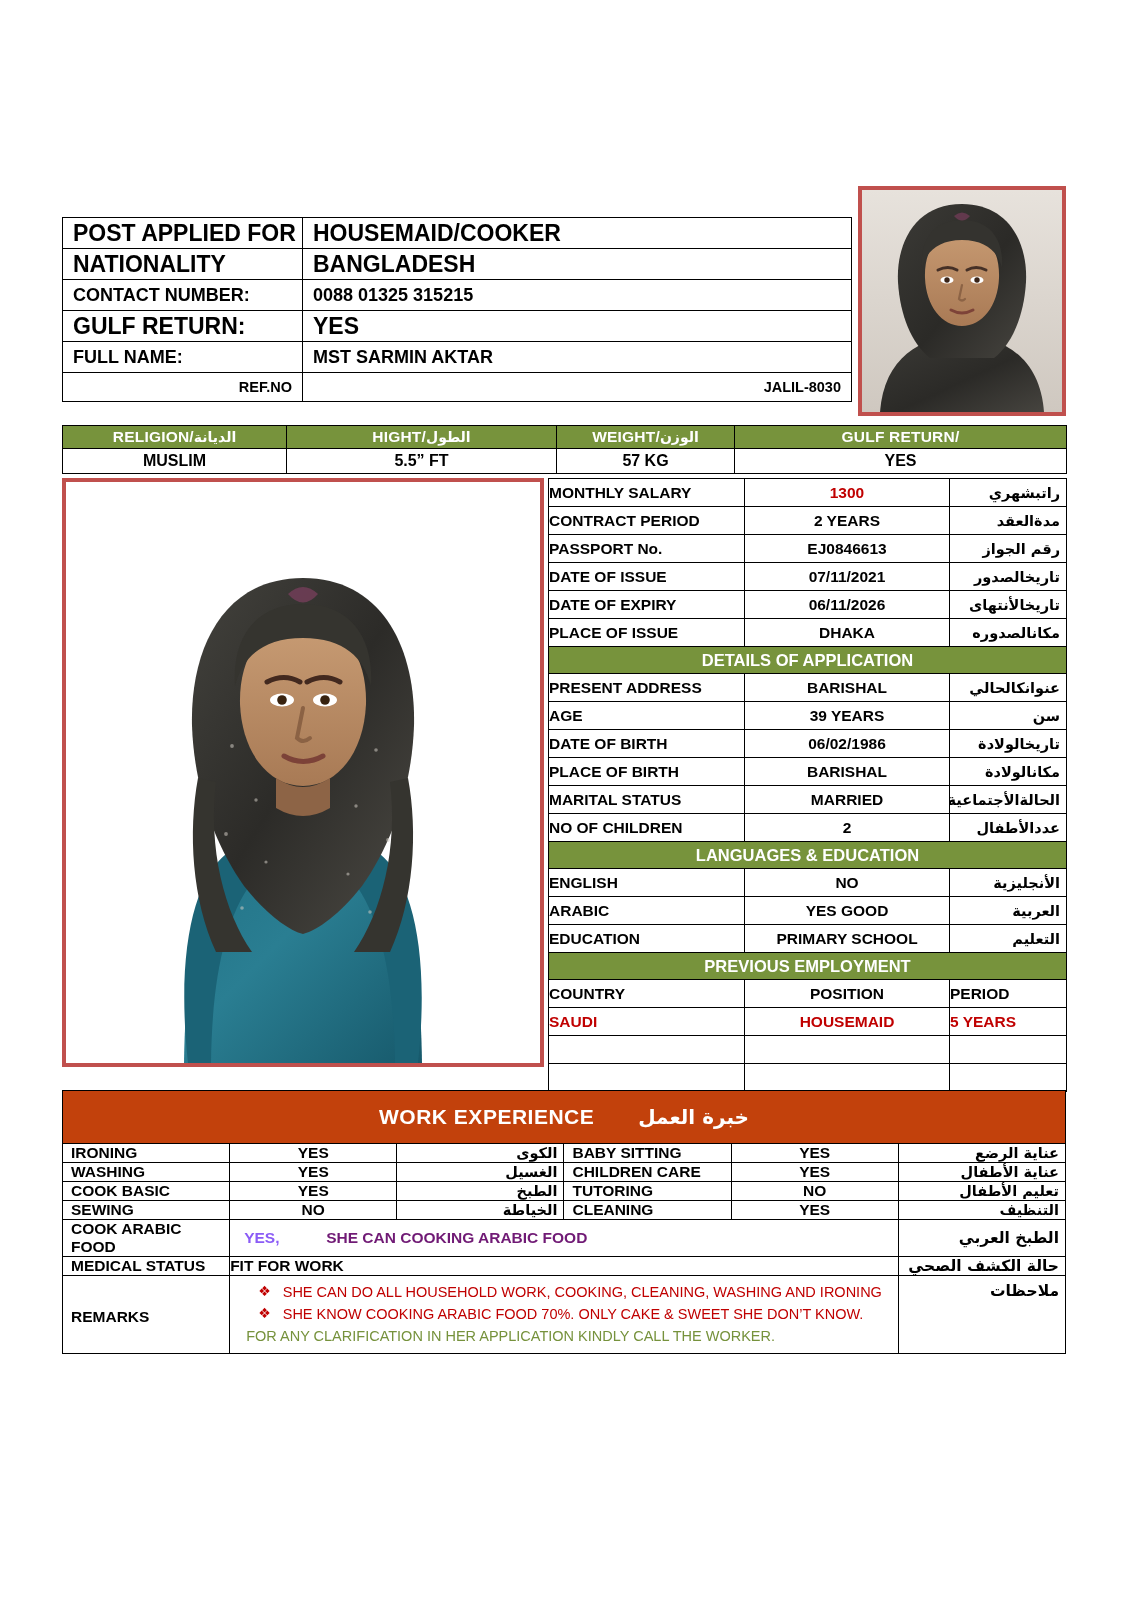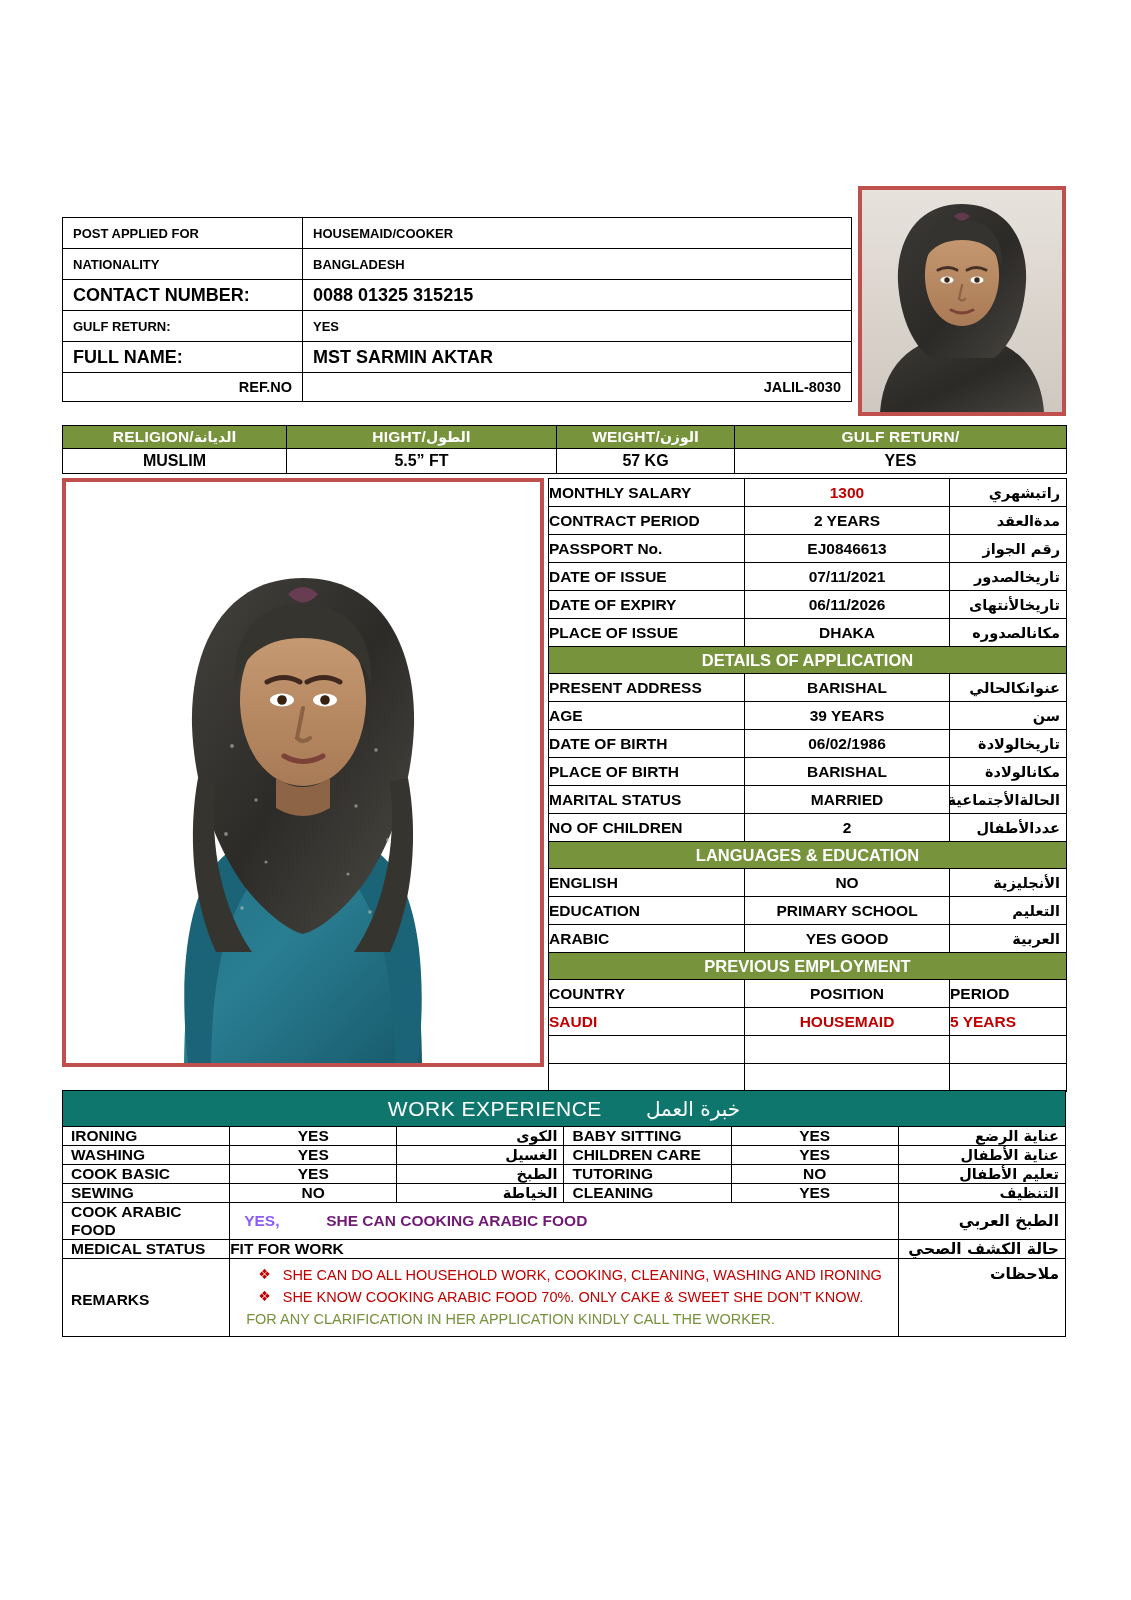--- a/index.html
+++ b/index.html
@@ -19,21 +19,21 @@
   
   table { border-collapse: collapse; }
   td, th { padding: 0; }
 
   
   .top-block { position: absolute; left: 62px; top: 217px; width: 790px; }
   table.top { width: 790px; table-layout: fixed; }
   table.top td {
     border: 1.6px solid #000;
     height: 31px;
-    font-size: 13px;
+    font-size: 23px;
     font-weight: bold;
     padding: 0 10px;
     vertical-align: middle;
     white-space: nowrap;
   }
   table.top td.lbl { width: 240px; }
   table.top tr.ref td { height: 29px; font-size: 14.5px; text-align: right; }
   table.top tr.big td { font-size: 18px; }
 
   
@@ -107,23 +107,23 @@
   .work { position: absolute; left: 62px; top: 1090px; width: 1004px; }
   table.wk { width: 1004px; table-layout: fixed; border-collapse: collapse; }
   table.wk td {
     border: 1.4px solid #000;
     font-size: 15.5px;
     font-weight: bold;
     height: 15px;
     vertical-align: middle;
   }
   table.wk td.whdr {
-    background: #0f766e; color: #fff;
-    text-align: center; height: 36px;
-    font-size: 21px; font-weight: normal; letter-spacing: .5px;
+    background: #c2410c; color: #fff;
+    text-align: center; height: 53px;
+    font-size: 21px; font-weight: bold; letter-spacing: .5px;
   }
   table.wk td.whdr .arabic-h {
     font-family: "DejaVu Sans", sans-serif; font-size: 20px; margin-left: 44px;
   }
   table.wk td.sk { padding-left: 8px; }
   table.wk td.yn { text-align: center; }
   table.wk td.arl {
     text-align: right; padding-right: 6px;
     font-family: "DejaVu Sans", sans-serif; font-size: 14.5px;
     direction: rtl; overflow: hidden; white-space: nowrap;
@@ -405,28 +405,28 @@
 
         <tr>
           <td class="sect" colspan="3">LANGUAGES &amp; EDUCATION</td>
         </tr>
         <tr>
           <td class="k">ENGLISH</td>
           <td class="v">NO</td>
           <td class="a">الأنجليزية</td>
         </tr>
         <tr>
+          <td class="k">ARABIC</td>
+          <td class="v">YES GOOD</td>
+          <td class="a">العربية</td>
+        </tr>
+        <tr>
           <td class="k">EDUCATION</td>
           <td class="v">PRIMARY SCHOOL</td>
           <td class="a">التعليم</td>
-        </tr>
-        <tr>
-          <td class="k">ARABIC</td>
-          <td class="v">YES GOOD</td>
-          <td class="a">العربية</td>
         </tr>
 
         <tr>
           <td class="sect" colspan="3">PREVIOUS EMPLOYMENT</td>
         </tr>
         <tr>
           <td class="k">COUNTRY</td>
           <td class="v">POSITION</td>
           <td class="emp">PERIOD</td>
         </tr>

